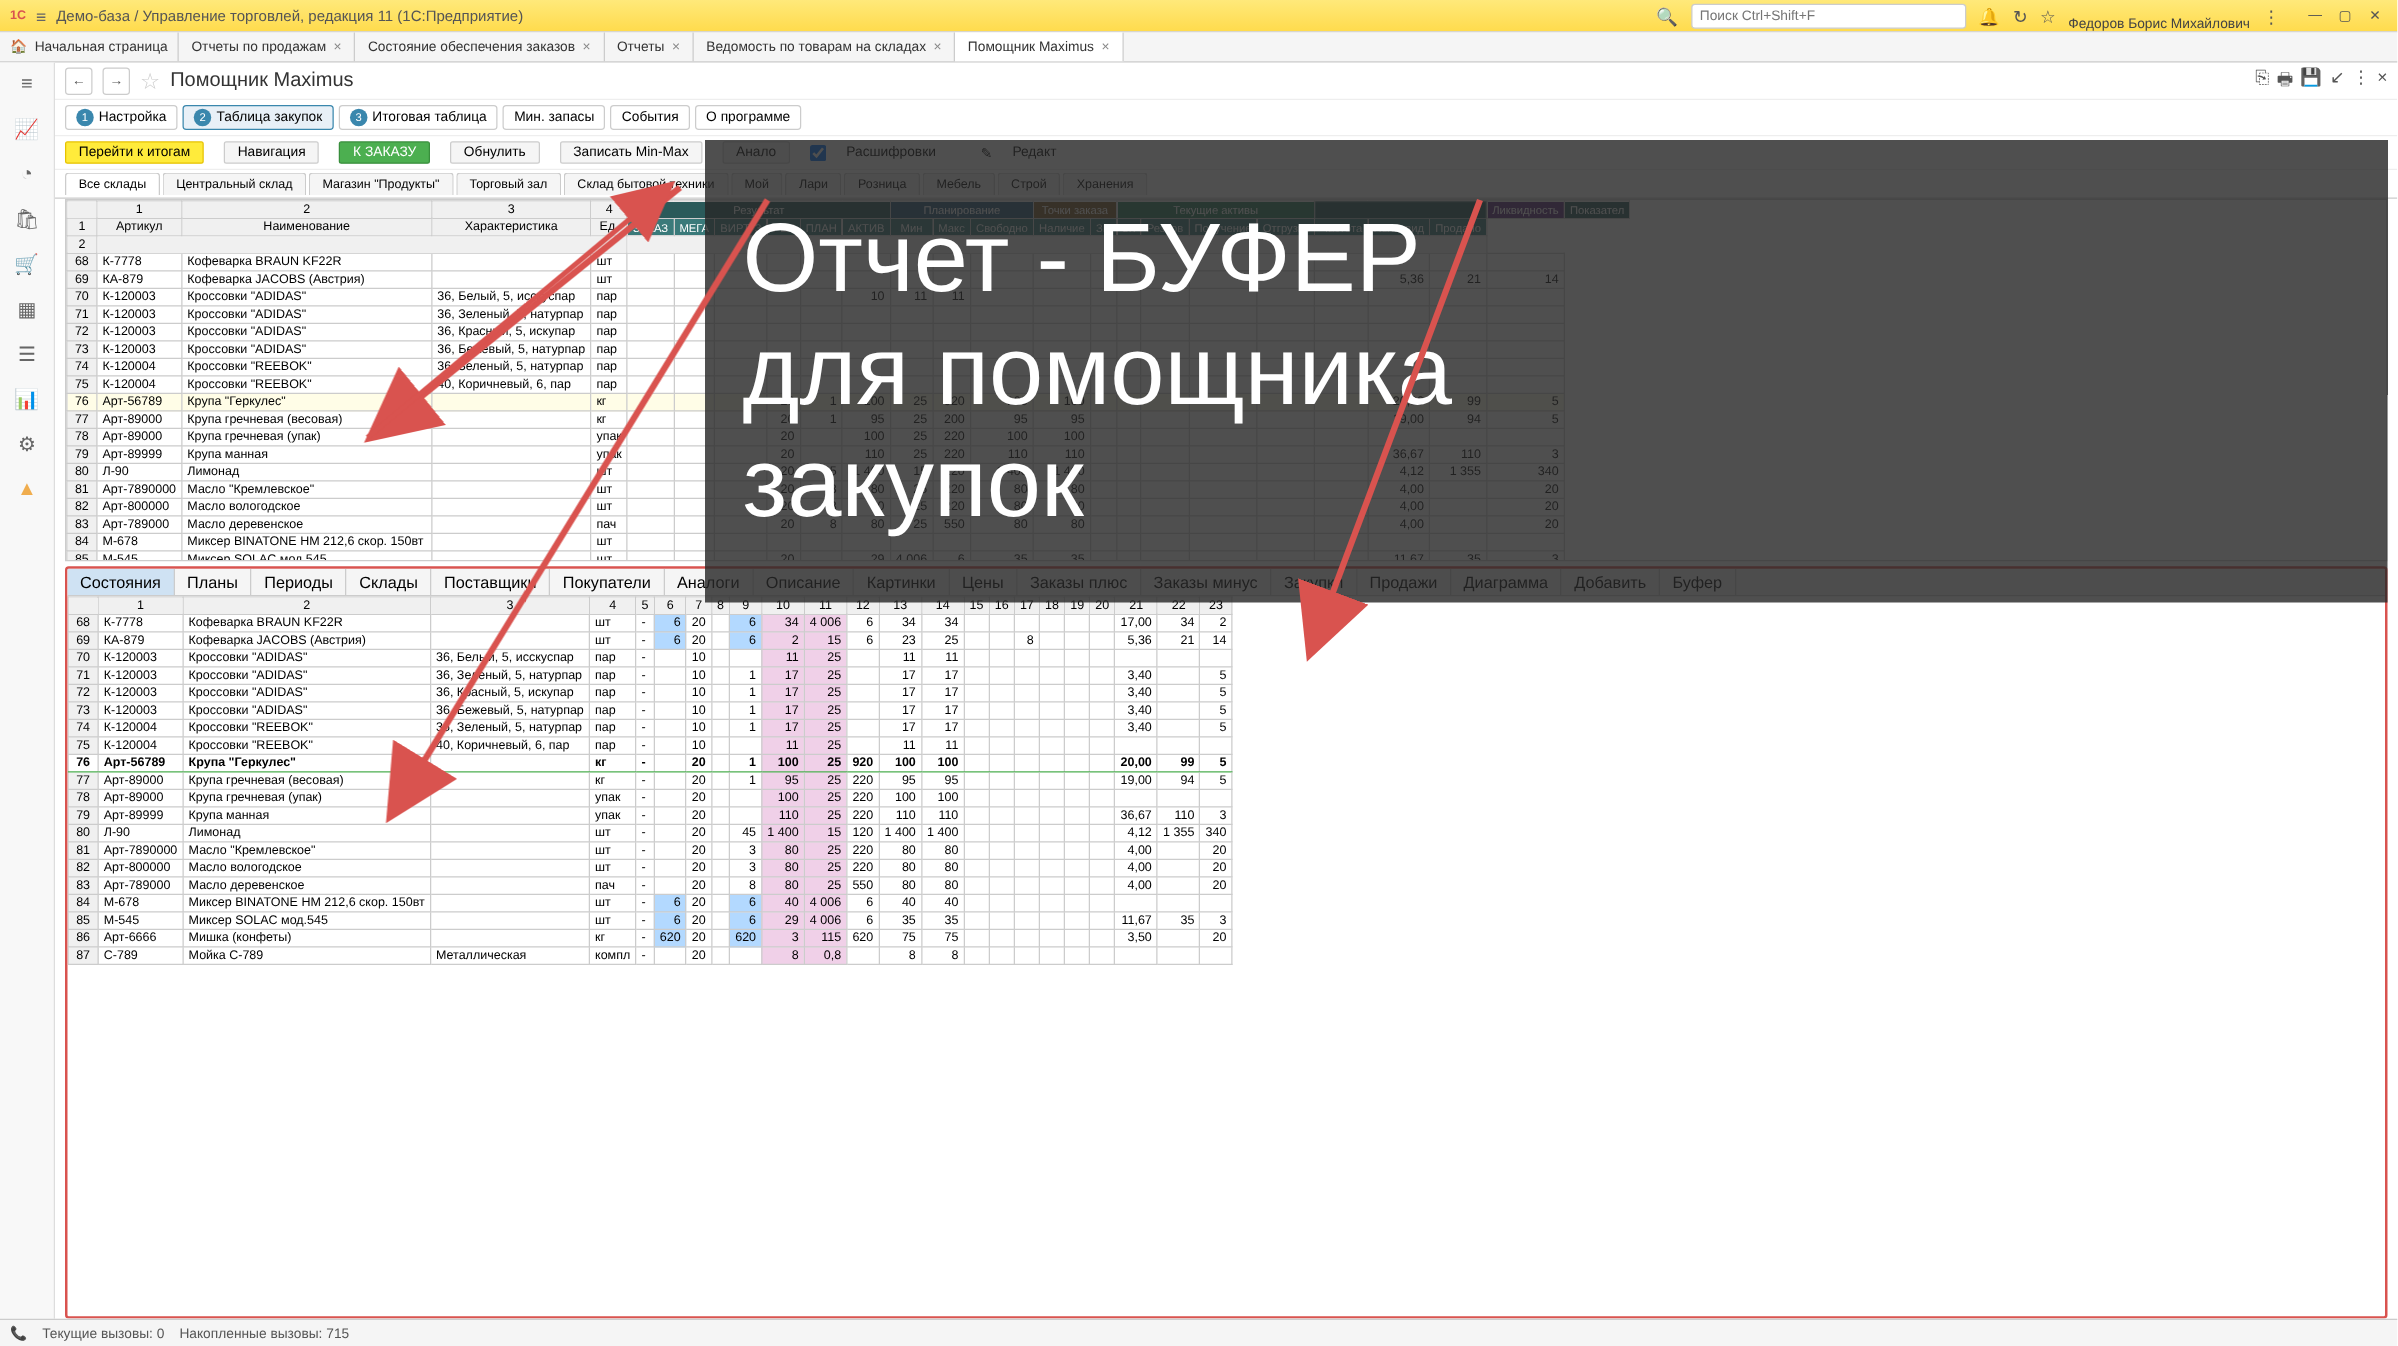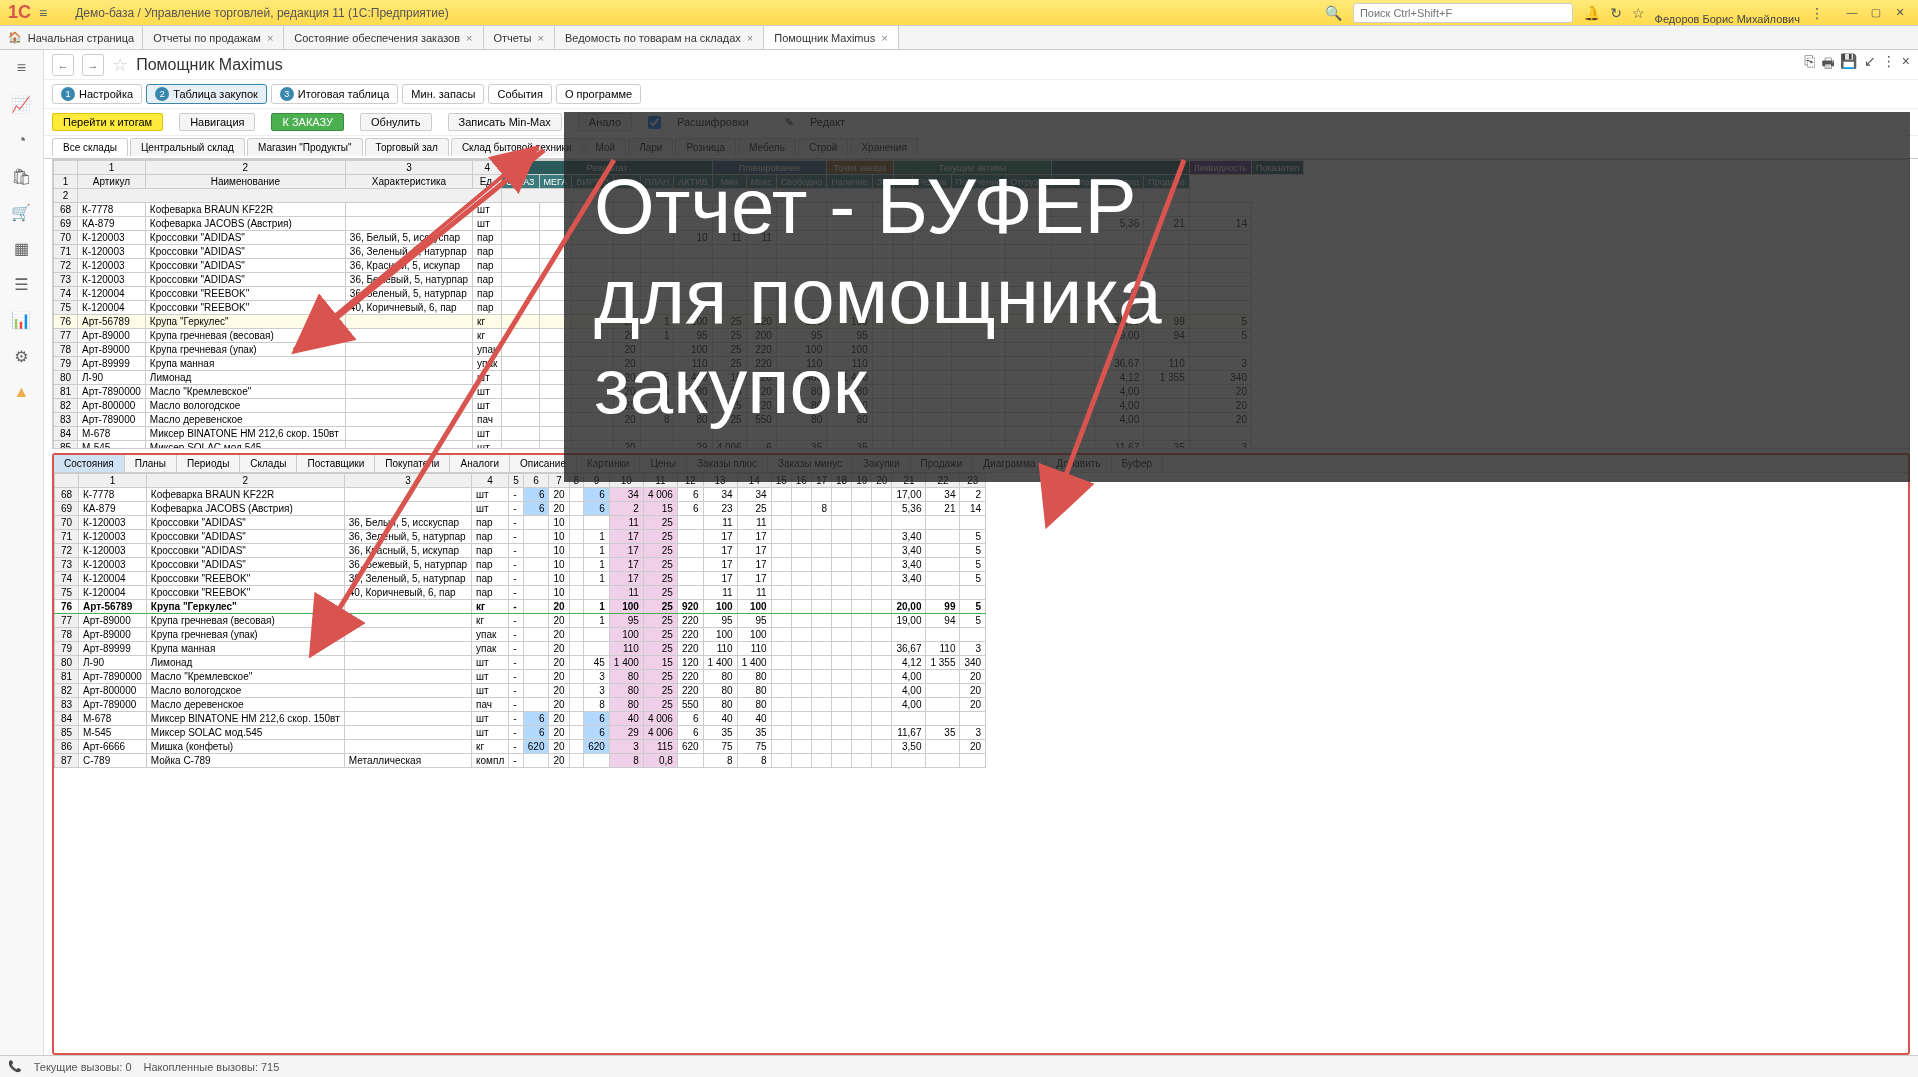--- a/index.html
+++ b/index.html
@@ -1,20 +1,20 @@
 <!DOCTYPE html>
 <html><head>
 <meta charset="utf-8">
 <style>
 * { box-sizing: border-box; margin: 0; padding: 0; font-family: Arial, sans-serif; }
 body { font-size: 11px; background: #fff; overflow: hidden; width: 1918px; height: 1077px; position: relative; }
 .titlebar { height: 26px; background: linear-gradient(#ffe97a, #ffdb4d); display: flex; align-items: center; padding: 0 8px; gap: 8px; border-bottom: 1px solid #ccc; }
-.logo1c { color: #d9534f; font-weight: bold; font-size: 18px; }
+.logo1c { color: #d9534f; font-weight: bold; font-size: 10px; }
 .menu-icon { cursor: pointer; font-size: 14px; color: #666; }
-.app-title { color: #555; font-size: 12px; margin-left: 20px; }
+.app-title { color: #555; font-size: 12px; }
 .titlebar-right { margin-left: auto; display: flex; align-items: center; gap: 10px; }
 .search-top { border: 1px solid #ccc; border-radius: 3px; height: 20px; width: 220px; padding: 0 6px; font-size: 11px; background: #fff; }
 .ti { cursor: pointer; color: #555; font-size: 14px; }
 .user-name { color: #444; font-size: 11px; margin-top: 13px; }
 .wctrl { display: flex; gap: 4px; margin-left: 8px; }
 .wctrl span { width: 20px; text-align: center; cursor: pointer; color: #555; }
 .tabbar { height: 24px; background: #f5f5f5; border-bottom: 1px solid #ccc; display: flex; align-items: stretch; }
 .tab { border-right: 1px solid #ccc; padding: 0 10px; display: flex; align-items: center; gap: 6px; cursor: pointer; font-size: 11px; color: #333; }
 .tab.home { padding: 0 8px; }
 .tab .close { color: #888; cursor: pointer; }
@@ -38,21 +38,21 @@
 .btn { border: 1px solid #ccc; border-radius: 2px; padding: 2px 10px; cursor: pointer; font-size: 11px; background: #f5f5f5; }
 .btn.yellow { background: #ffeb3b; border-color: #e6c200; }
 .btn.green { background: #4caf50; color: #fff; border-color: #388e3c; }
 .warehouse-tabs { display: flex; padding: 2px 8px; border-bottom: 1px solid #ccc; }
 .wh-tab { border: 1px solid #ccc; border-bottom: none; border-radius: 3px 3px 0 0; padding: 3px 10px; cursor: pointer; font-size: 10px; margin-right: 2px; background: #f5f5f5; }
 .wh-tab.active { background: #fff; }
 .grid-zone { flex: 1; overflow: hidden; display: flex; flex-direction: column; }
 .top-grid { height: 290px; overflow: auto; border: 1px solid #ccc; margin: 0 8px; position: relative; }
 .bottom-section { flex: 1; margin: 4px 8px 0 8px; border: 2px solid #d9534f; border-radius: 3px; display: flex; flex-direction: column; overflow: hidden; }
 .detail-tabs { display: flex; background: #f5f5f5; border-bottom: 1px solid #ccc; }
-.dt-tab { padding: 3px 10px; border-right: 1px solid #ccc; cursor: pointer; font-size: 10px; }
+.dt-tab { padding: 3px 10px; border-right: 1px solid #ccc; cursor: pointer; font-size: 13px; }
 .dt-tab.active { background: #cfe2f3; }
 .bottom-grid { flex: 1; overflow: auto; }
 table { border-collapse: collapse; font-size: 10px; }
 th, td { border: 1px solid #ccc; padding: 1px 4px; white-space: nowrap; text-align: left; height: 14px; }
 th { background: #f0f0f0; font-weight: normal; text-align: center; position: sticky; top: 0; }
 td.num { text-align: right; }
 .rownum { background: #f0f0f0; text-align: center; width: 24px; }
 .hdr-group { background: #2a5a5a; color: #fff; font-size: 9px; }
 .hdr-group.plan { background: #2a5a7a; }
 .hdr-group.order { background: #7a5a2a; }

